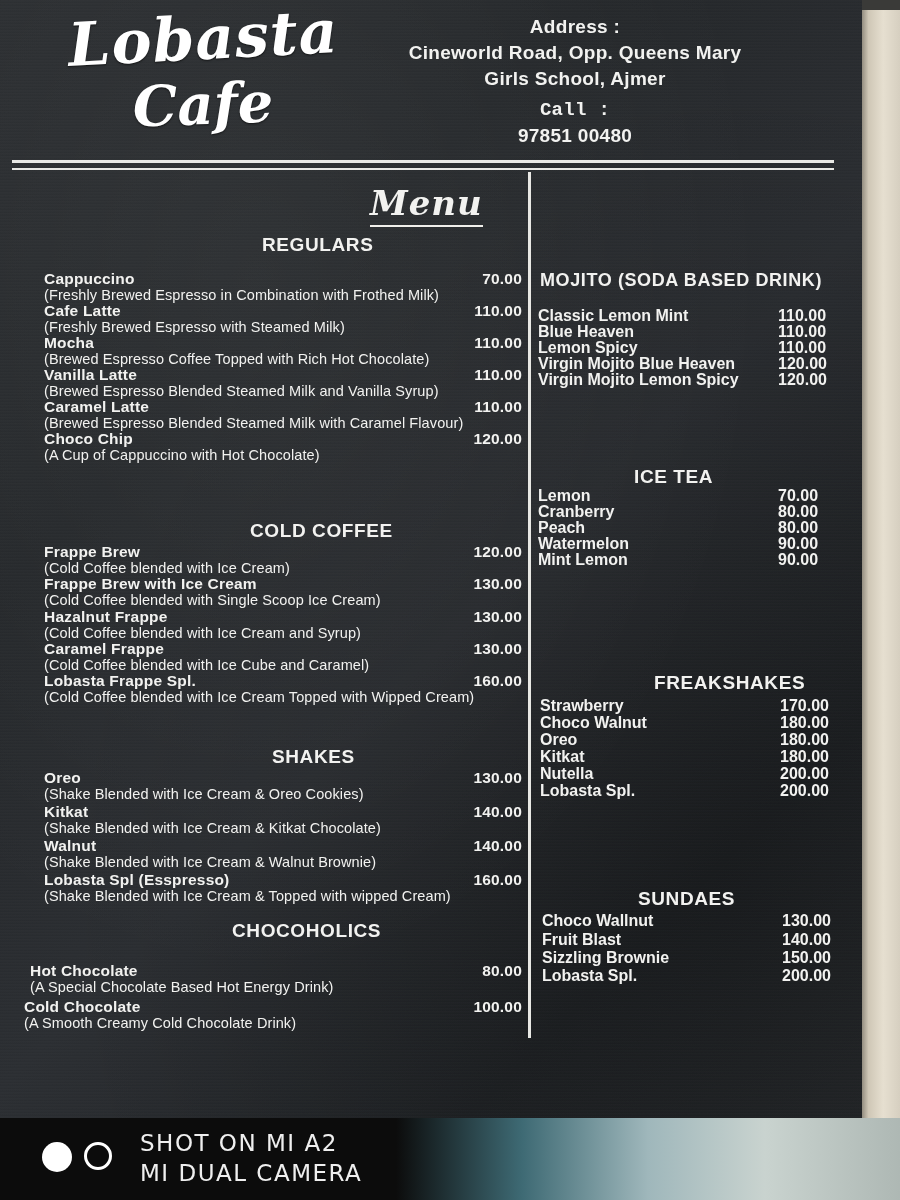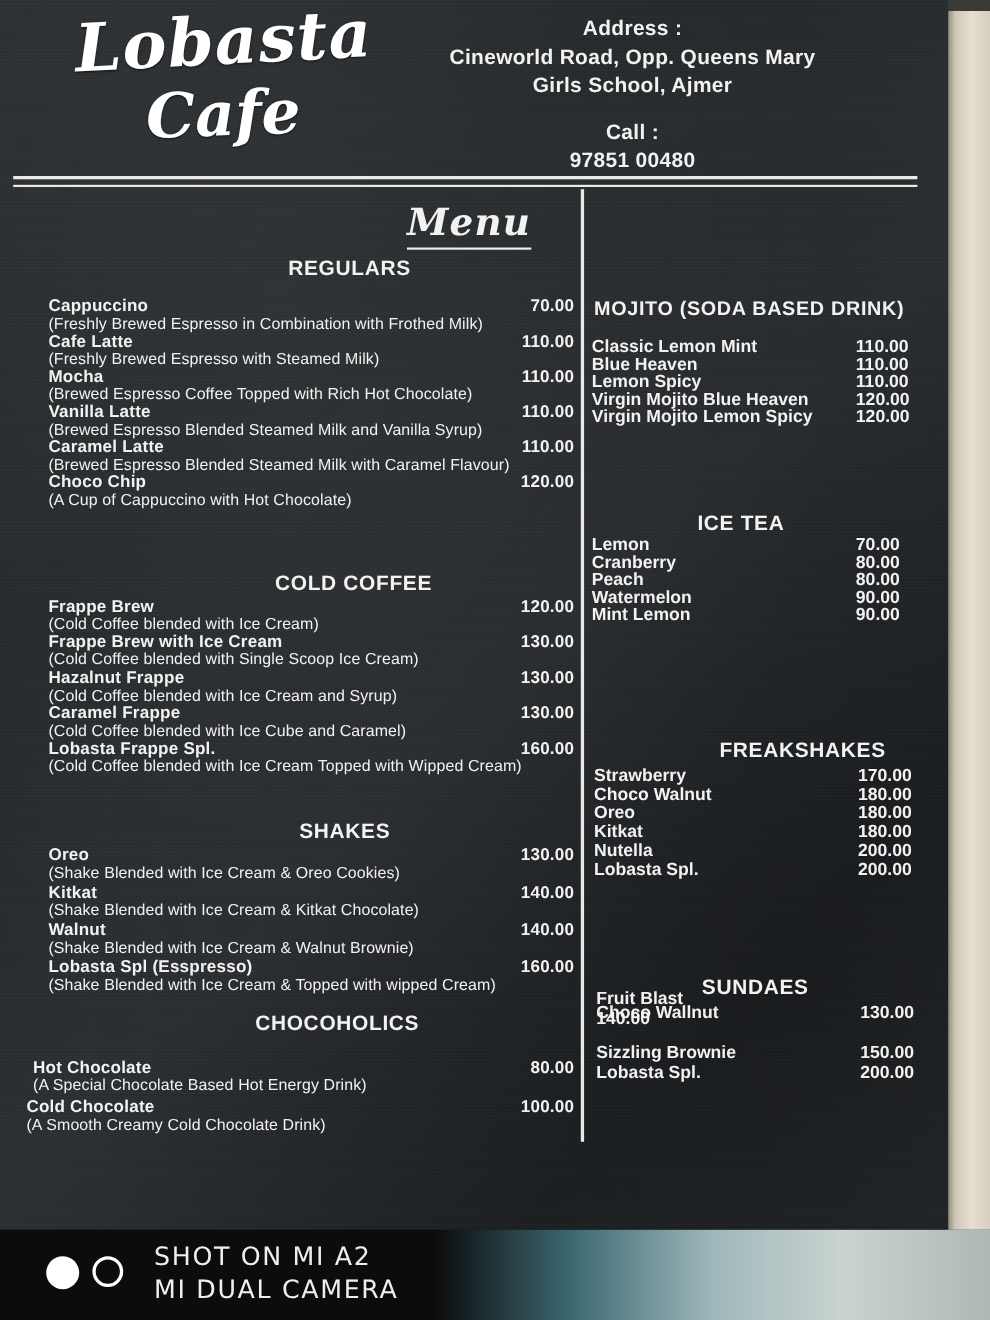--- a/index.html
+++ b/index.html
@@ -27,21 +27,21 @@
 
   
   .logo{position:absolute;left:68px;top:6px;width:270px;height:150px;color:#fff;
         font-family:"DejaVu Serif",serif;font-style:italic;font-weight:700;text-align:center;
         text-shadow:0 1px 2px rgba(0,0,0,.6);}
   .logo .l1{font-size:60px;letter-spacing:1px;line-height:64px;transform:rotate(-3deg);}
   .logo .l2{font-size:56px;line-height:56px;margin-top:6px;transform:rotate(-2deg);}
 
   .addr{position:absolute;left:360px;top:14px;width:430px;text-align:center;
         font-weight:700;font-size:19px;line-height:26px;letter-spacing:.3px;}
-  .addr .call{margin-top:16px;}
+  .addr .call{margin-top:5px;font-family:Liberation Mono, monospace;}
 
   .rule{position:absolute;left:12px;width:822px;height:3px;background:#e9e9e6;}
   .rule.r1{top:160px;}
   .rule.r2{top:168px;height:2px;}
 
   .menu-title{position:absolute;left:370px;top:183px;font-family:"DejaVu Serif",serif;
               font-size:34px;font-style:italic;font-weight:700;letter-spacing:1px;
               border-bottom:2px solid #f0efeb;padding-bottom:2px;}
 
   .divider{position:absolute;left:528px;top:172px;width:3px;height:866px;background:#e8e8e4;}
@@ -304,21 +304,21 @@
       <span class="rn">Lobasta Spl.</span>
       <span class="rp">200.00</span>
     </div>
 
     <div class="sec-title" style="left:638px;top:888px;">SUNDAES</div>
 
     <div class="ritem" style="left:542px;top:912px;">
       <span class="rn">Choco Wallnut</span>
       <span class="rp">130.00</span>
     </div>
-    <div class="ritem" style="left:542px;top:900px;flex-direction:column;">
+    <div class="ritem" style="left:542px;top:931px;">
       <span class="rn">Fruit Blast</span>
       <span class="rp">140.00</span>
     </div>
     <div class="ritem" style="left:542px;top:949px;">
       <span class="rn">Sizzling Brownie</span>
       <span class="rp">150.00</span>
     </div>
     <div class="ritem" style="left:542px;top:967px;">
       <span class="rn">Lobasta Spl.</span>
       <span class="rp">200.00</span>

